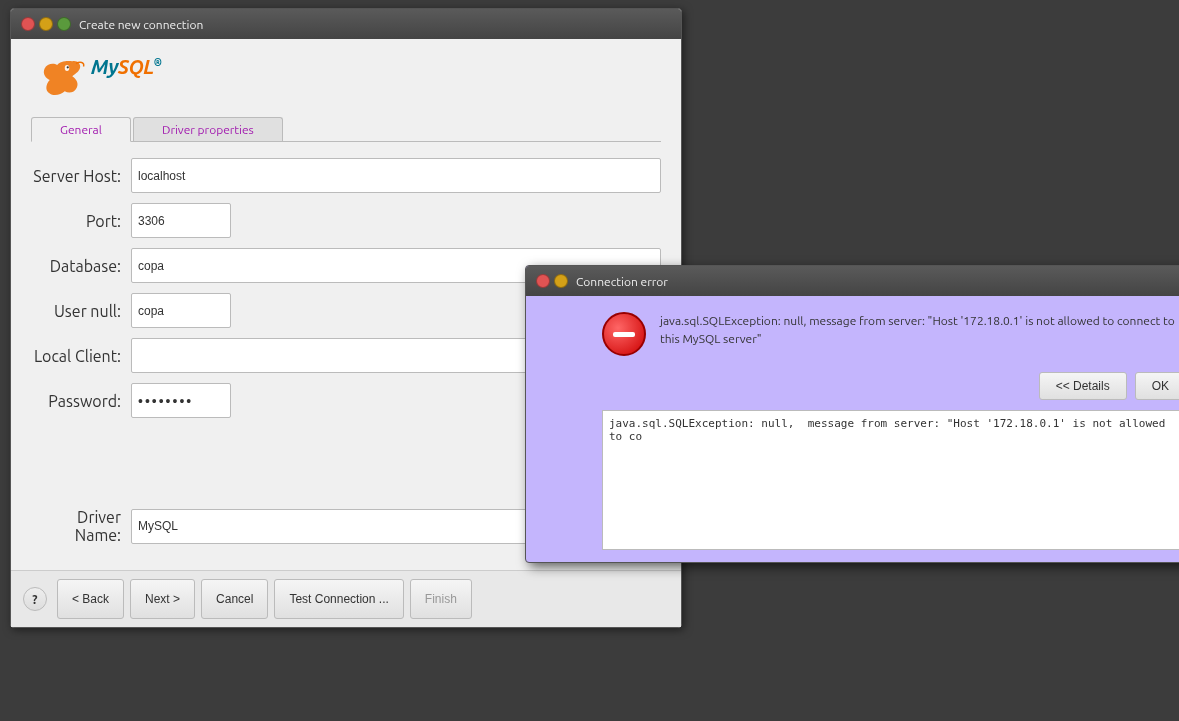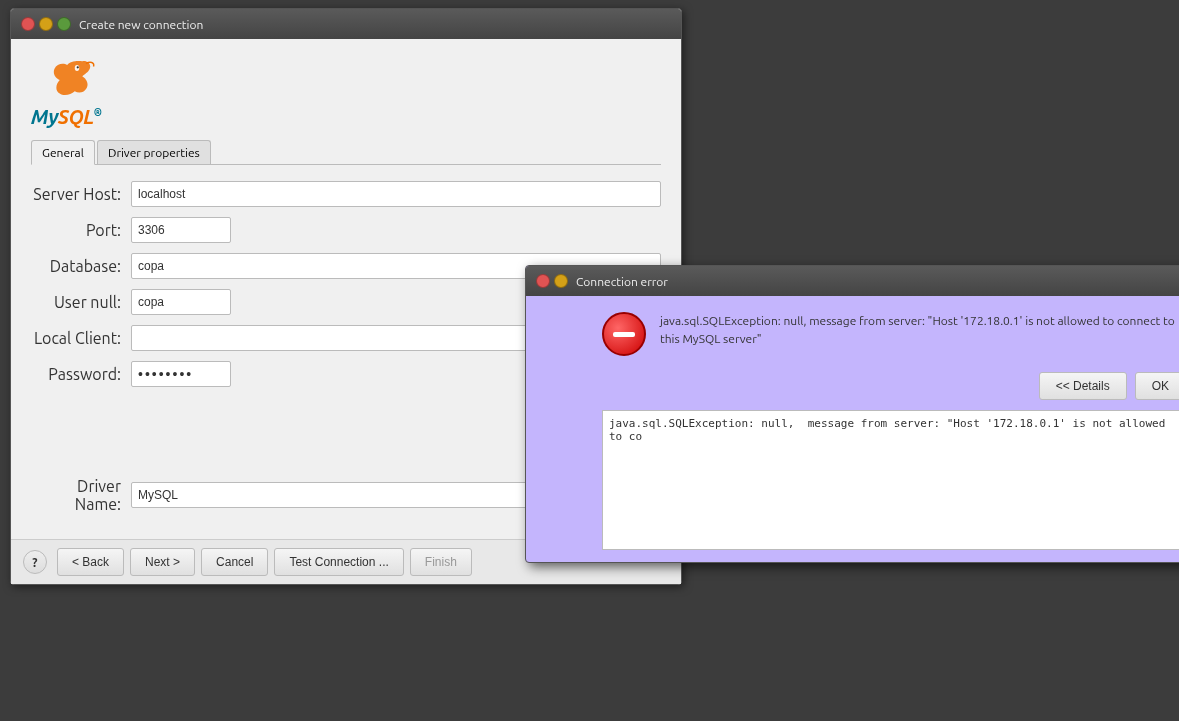--- a/index.html
+++ b/index.html
@@ -77,40 +77,40 @@
       margin-bottom: 2px;
     }
 
     .header-left p {
       font-size: 12px;
       color: #555;
     }
 
     .mysql-logo {
       display: flex;
-      flex-direction: column;
-      align-items: flex-end;
+      flex-direction: row;
+      align-items: flex-start;
       margin-right: 10px;
     }
 
     
     .tabs {
       display: flex;
       border-bottom: 1px solid #bbb;
       margin-bottom: 16px;
     }
 
     .tab {
-      padding: 5px 10px;
+      padding: 5px 28px;
       background: #e0e0e0;
       border: 1px solid #bbb;
       border-bottom: none;
       cursor: pointer;
       font-size: 12px;
-      color: #000000;
+      color: #a21caf;
       border-radius: 3px 3px 0 0;
       margin-right: 2px;
     }
 
     .tab.active {
       background: #f0f0f0;
       border-bottom: 1px solid #f0f0f0;
       margin-bottom: -1px;
       font-weight: normal;
     }
@@ -126,21 +126,21 @@
       text-align: right;
       width: 100px;
       padding-right: 10px;
       font-size: 16px;
       color: #333;
       flex-shrink: 0;
     }
 
     .form-input {
       flex: 1;
-      height: 26px;
+      height: 35px;
       border: 1px solid #bbb;
       background: #fff;
       padding: 0 6px;
       font-size: 12px;
       border-radius: 2px;
       color: #333;
     }
 
     .form-input.port-input {
       width: 100px;
@@ -193,21 +193,21 @@
       display: flex;
       align-items: center;
       justify-content: center;
       font-size: 12px;
       color: #333;
       font-weight: bold;
       margin-right: 4px;
     }
 
     .footer-btn {
-      height: 28px;
+      height: 40px;
       padding: 0 14px;
       background: linear-gradient(to bottom, #f5f5f5, #e0e0e0);
       border: 1px solid #bbb;
       border-radius: 3px;
       font-size: 12px;
       cursor: pointer;
       color: #333;
     }
 
     .footer-btn.disabled {

